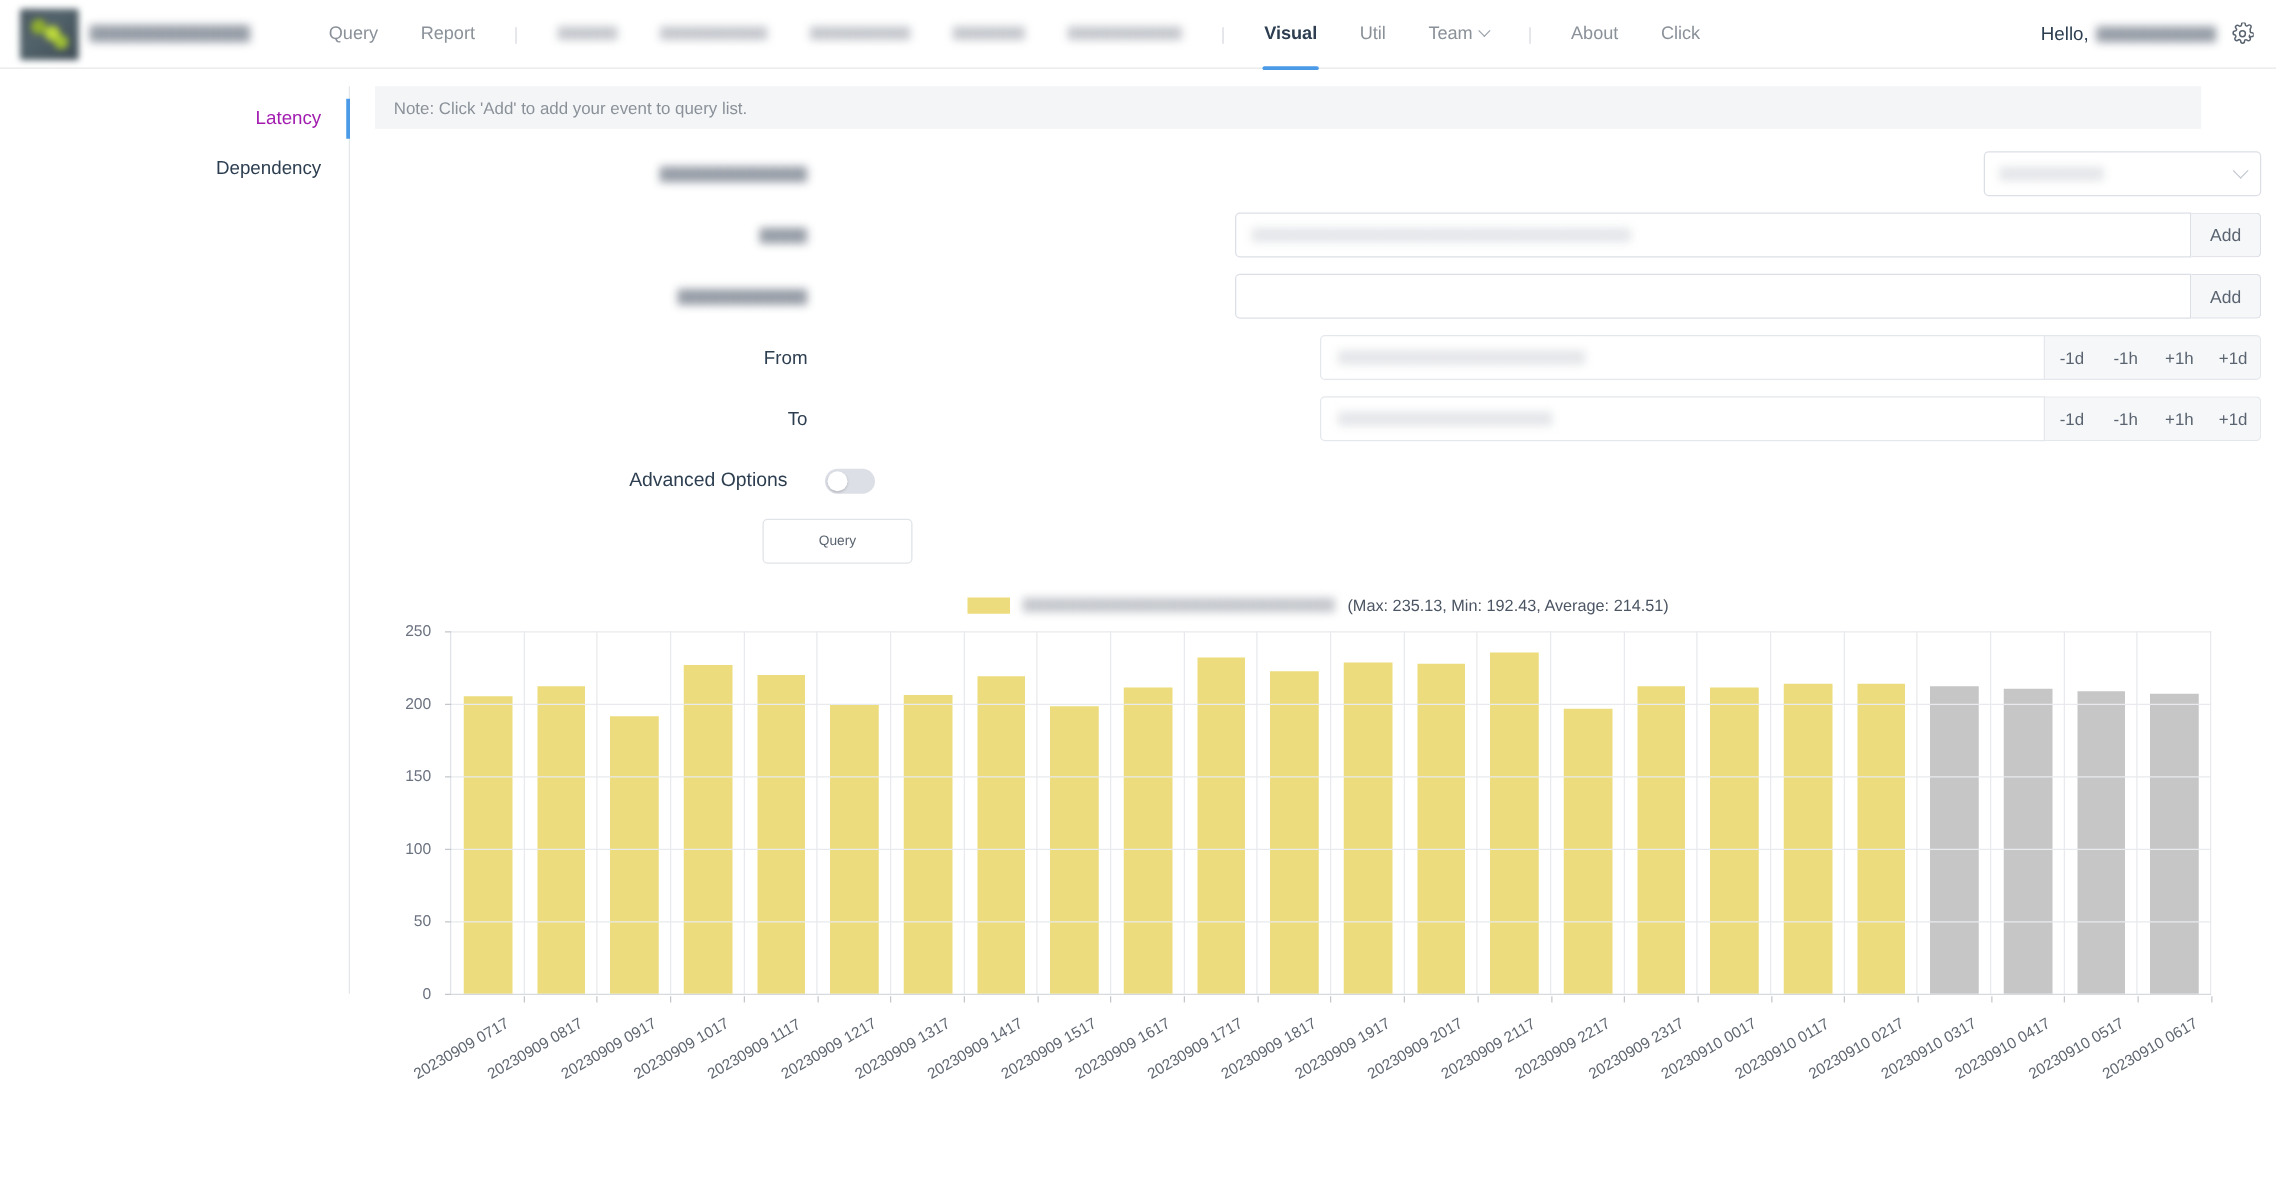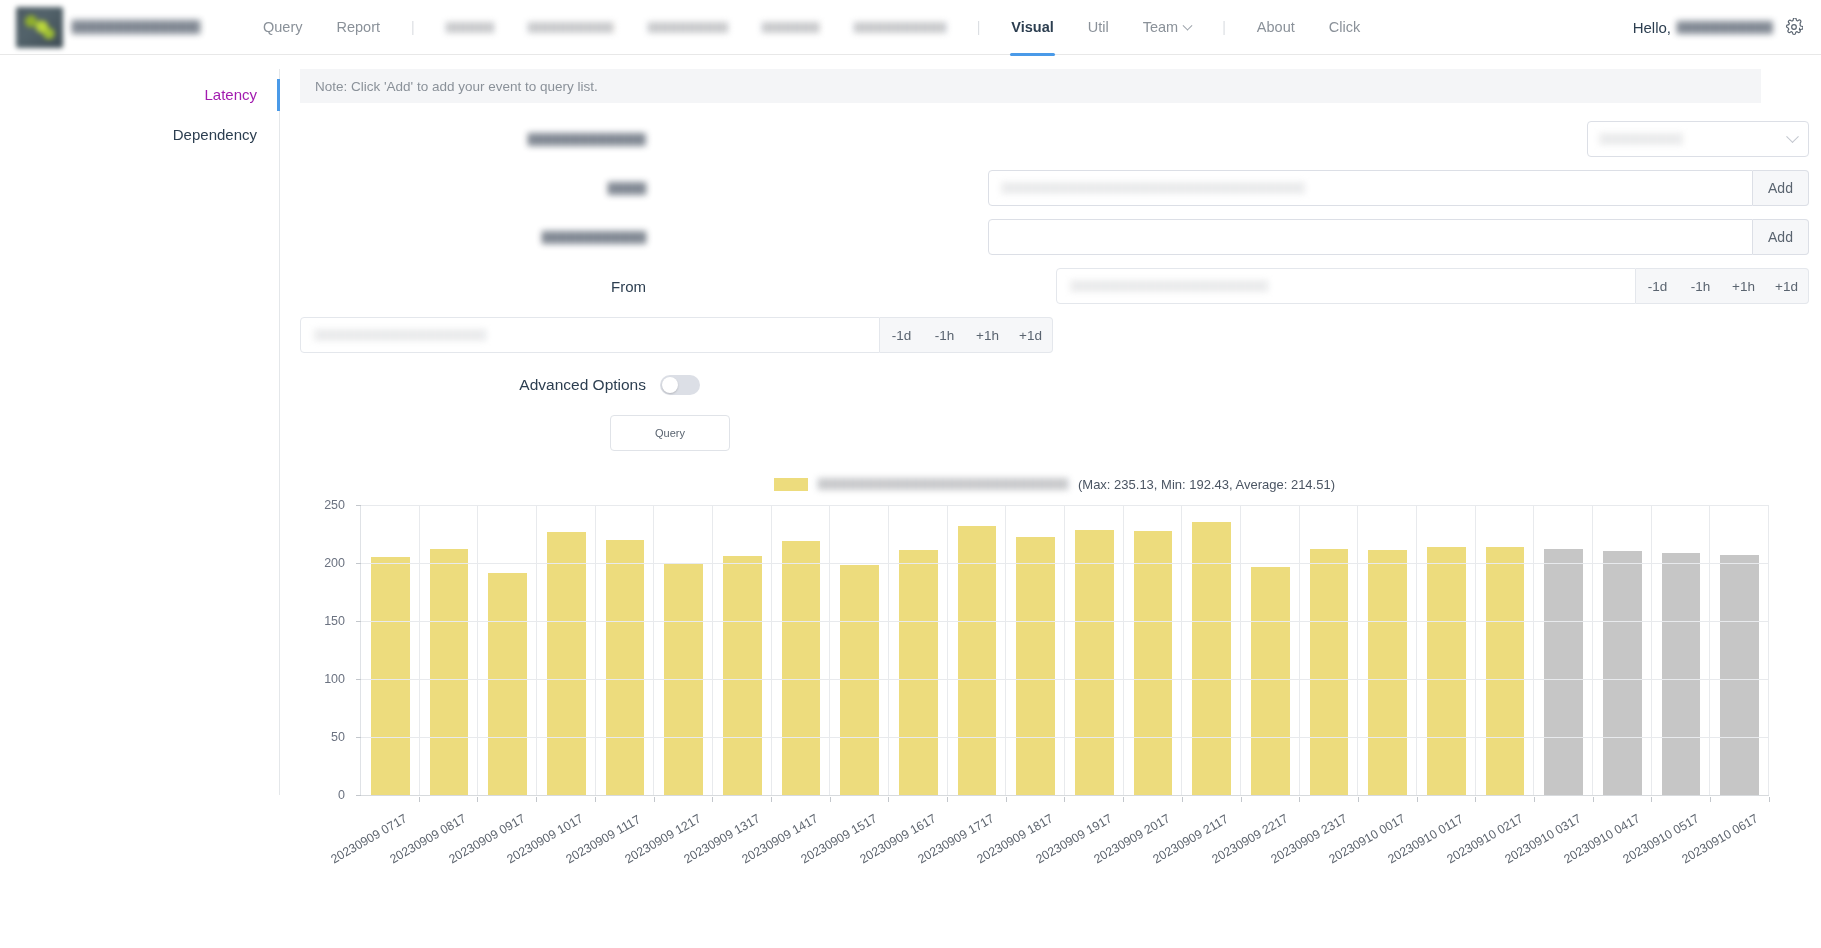--- a/index.html
+++ b/index.html
@@ -191,21 +191,21 @@
     background: #f6f7f9; overflow: hidden;
   }
   .shiftbtn {
     width: 43px;
     display: flex; align-items: center; justify-content: center;
     font-size: 13.5px; color: #5a6470; cursor: pointer;
   }
 
   .advrow { display: flex; align-items: center; margin: 22px 0 0 0; }
   .advlabel {
-    width: 360px; flex: 0 0 360px; text-align: right; padding-right: 14px;
+    width: 360px; flex: 0 0 360px; text-align: right; padding-right: 30px;
     font-size: 15.5px; color: #2c3e50;
   }
   .toggle {
     width: 40px; height: 20px; border-radius: 10px;
     background: #dcdfe6; position: relative; cursor: pointer;
   }
   .toggle .knob {
     position: absolute; top: 2px; left: 2px;
     width: 16px; height: 16px; border-radius: 50%;
     background: #fff; box-shadow: 0 1px 2px rgba(0,0,0,.18);
@@ -378,20 +378,23 @@
             </div>
             <div class="shiftgrp">
               <div class="shiftbtn">-1d</div>
               <div class="shiftbtn">-1h</div>
               <div class="shiftbtn">+1h</div>
               <div class="shiftbtn">+1d</div>
             </div>
           </div>
         </div>
         <div class="frow">
+          <div class="flabel">
+            <span>To</span>
+          </div>
           <div class="fctl">
             <div class="dateinput">
               <span class="redacted light" style="width: 172px;"></span>
             </div>
             <div class="shiftgrp">
               <div class="shiftbtn">-1d</div>
               <div class="shiftbtn">-1h</div>
               <div class="shiftbtn">+1h</div>
               <div class="shiftbtn">+1d</div>
             </div>

